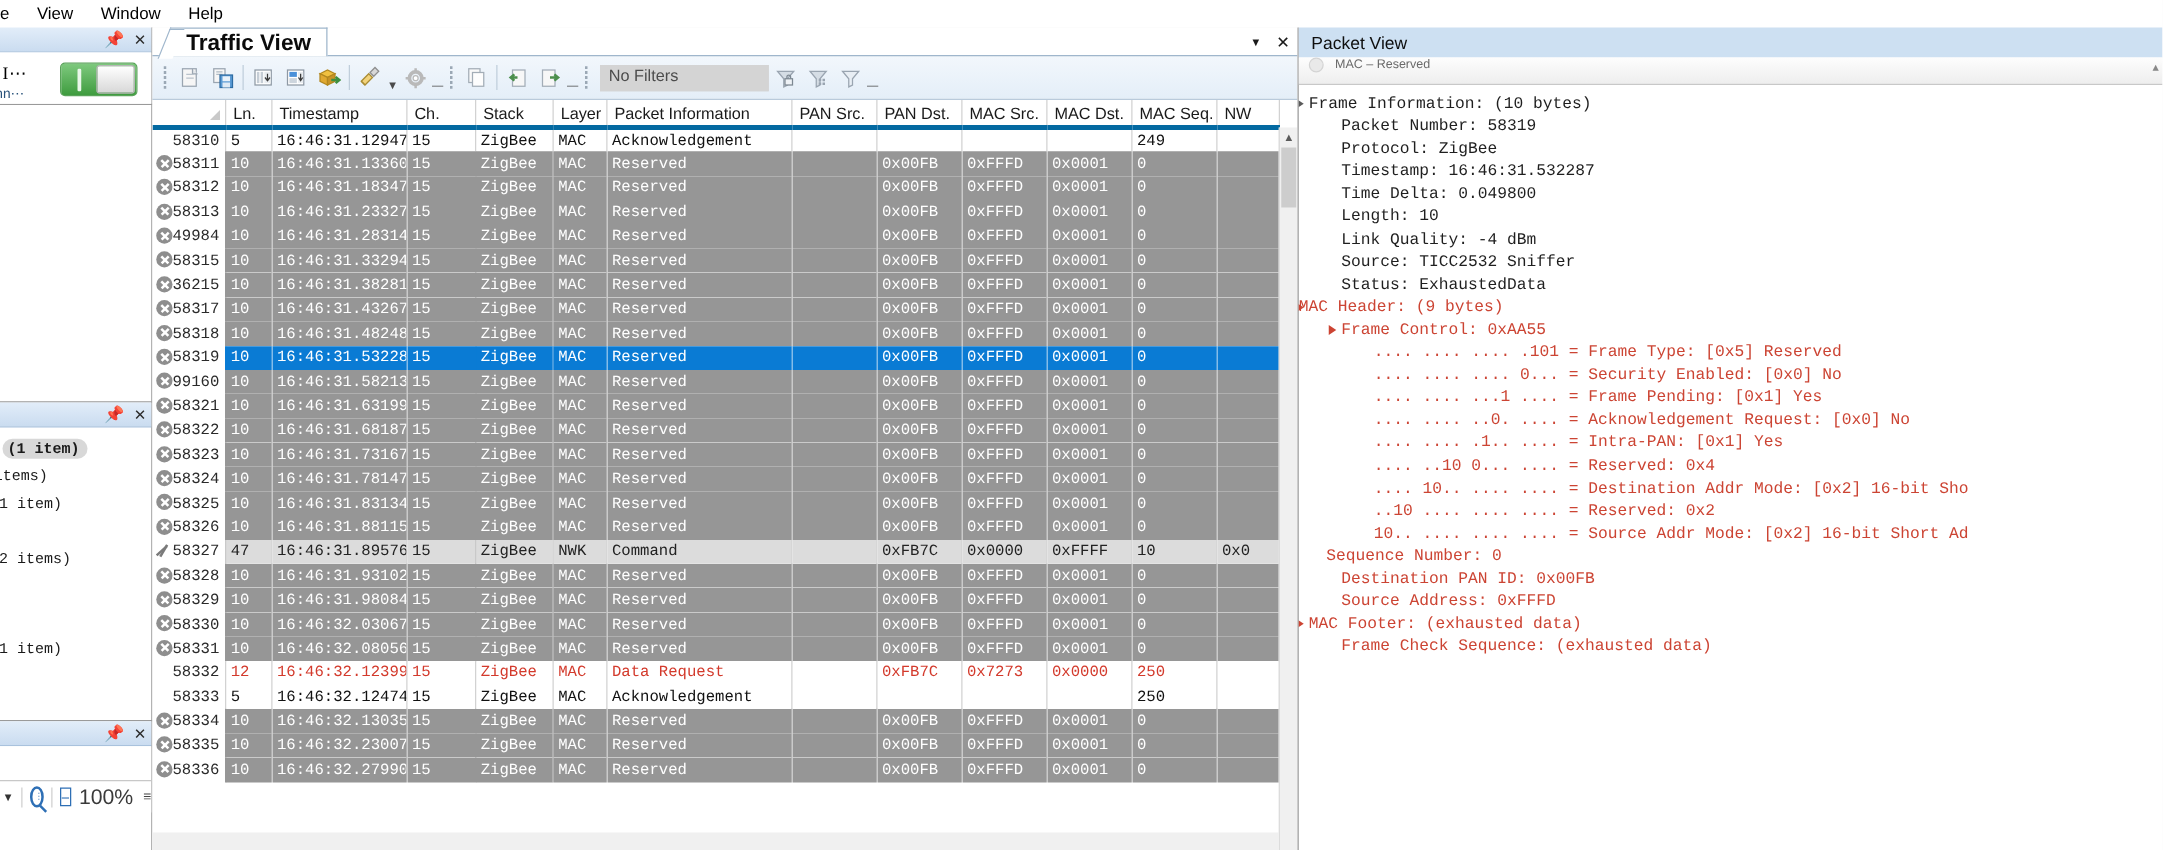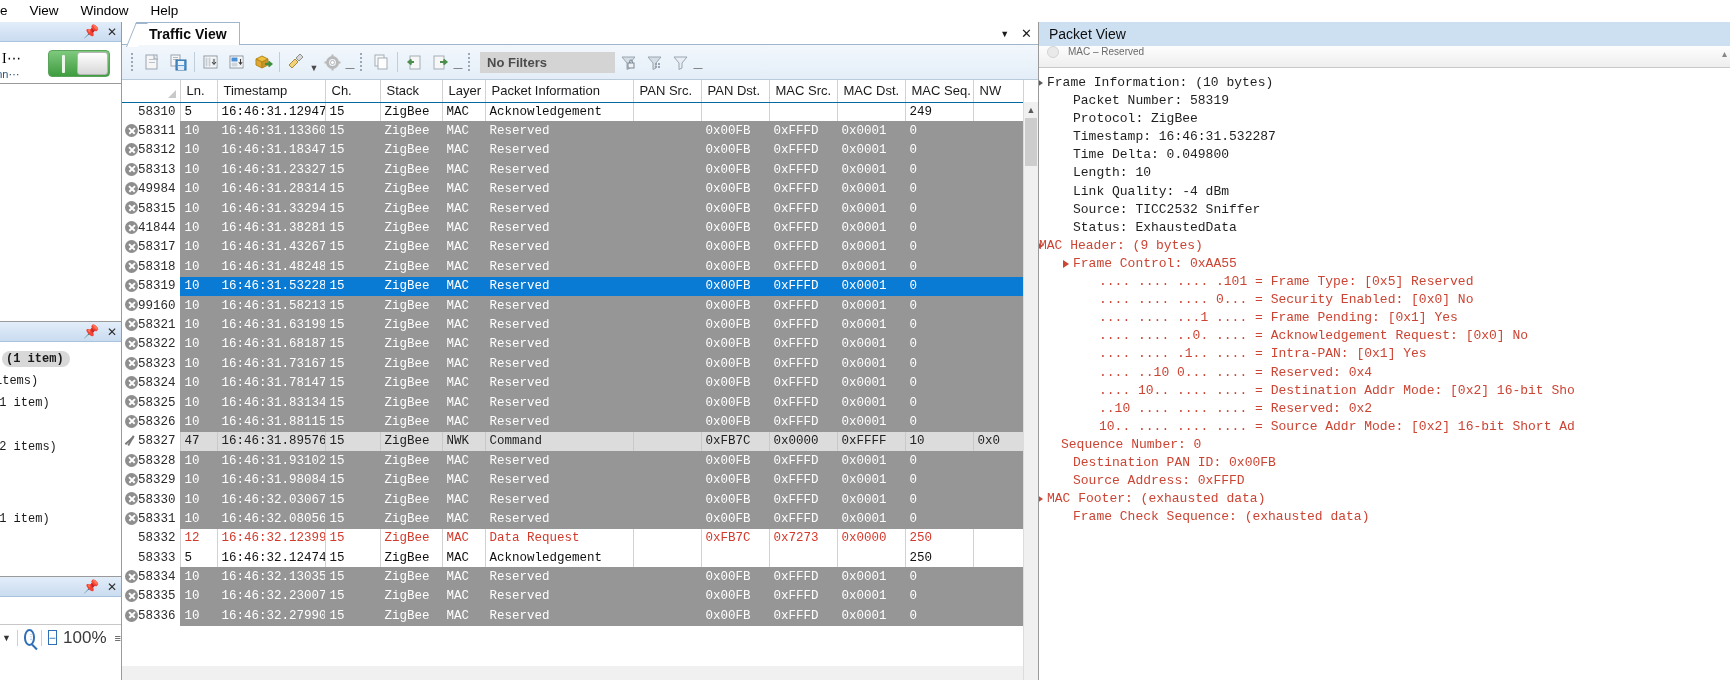--- a/index.html
+++ b/index.html
@@ -105,21 +105,21 @@
     background: #f4f4f4;
   }
   .tabstrip {
     height: 23px; position: relative;
     background: linear-gradient(to bottom,#ffffff,#ffffff);
     border-bottom: 1px solid #9fb6cc;
   }
   .tab {
     position: absolute; left: 14px; top: 0; height: 23px;
     padding: 0 12px 0 12px; display: flex; align-items: center;
-    font-weight: bold; font-size: 14px; color: #0b0b0b;
+    font-weight: bold; font-size: 18px; color: #0b0b0b;
     background: #ffffff;
     border: 1px solid #9fb6cc; border-bottom: none;
   }
   .tab:before {
     content:""; position:absolute; left:-11px; top:0; width:11px; height:23px;
     border-left: 1px solid #9fb6cc;
     transform: skewX(-22deg); transform-origin: bottom left; background:#fff;
     border-top: 1px solid #9fb6cc;
   }
   .tabstrip .right-ctl {
@@ -141,35 +141,34 @@
   }
   .tb-btn {
     width: 26px; height: 26px; display: flex; align-items: center; justify-content: center;
     position: relative;
   }
   .tb-sep { width:1px; height: 20px; background:#c0cedb; margin: 0 3px; }
   .tb-more { font-size: 9px; color:#4a4a4a; align-self: flex-end; margin-bottom: 6px; width:10px;
              text-align:center; }
   .filterbox {
     width: 135px; height: 21px; background: #d4d4d4; border: 1px solid #d4d4d4;
-    display: flex; align-items: center; padding-left: 6px; color: #4c4c4c; font-size: 13px;
+    display: flex; align-items: flex-start; padding-left: 6px; color: #4c4c4c; font-size: 13px;
     margin-left: 4px;
-    font-weight: bold;
   }
   .funnel { width: 26px; height: 26px; display:flex; align-items:center; justify-content:center; }
 
   
   .grid-wrap {
     position: absolute; top: 58px; left: 0; width: 916px; height: 600px;
     background: #fff; overflow: hidden;
   }
   table.grid { border-collapse: collapse; table-layout: fixed; width: 901px; }
   table.grid th {
     height: 22px; background: #ffffff; border-right: 1px solid #d2d2d2;
-    border-bottom: 1px solid #0369a1;
+    border-bottom: 4px solid #0369a1;
     font-weight: normal; font-size: 13px; color: #1a1a1a; text-align: left;
     padding-left: 6px; white-space: nowrap;
   }
   table.grid th.sortcol { position: relative; }
   table.grid th.sortcol:after {
     content:""; position:absolute; right:4px; bottom:4px;
     border-left: 8px solid transparent; border-bottom: 8px solid #c9c9c9;
   }
   table.grid td {
     height: 19.4px; font-family: "Liberation Mono", monospace; font-size: 12.5px;
@@ -568,21 +567,21 @@
               <td>MAC</td>
               <td>Reserved</td>
               <td></td>
               <td>0x00FB</td>
               <td>0xFFFD</td>
               <td>0x0001</td>
               <td>0</td>
               <td></td>
             </tr>
             <tr class="r-gray">
-              <td class="idx"><span class="badge"><span class="circle-x"></span></span><span>41844</span></td>
+              <td class="idx"><span class="badge"><span class="circle-x"></span></span><span>36215</span></td>
               <td>10</td>
               <td>16:46:31.382815</td>
               <td>15</td>
               <td>ZigBee</td>
               <td>MAC</td>
               <td>Reserved</td>
               <td></td>
               <td>0x00FB</td>
               <td>0xFFFD</td>
               <td>0x0001</td>

